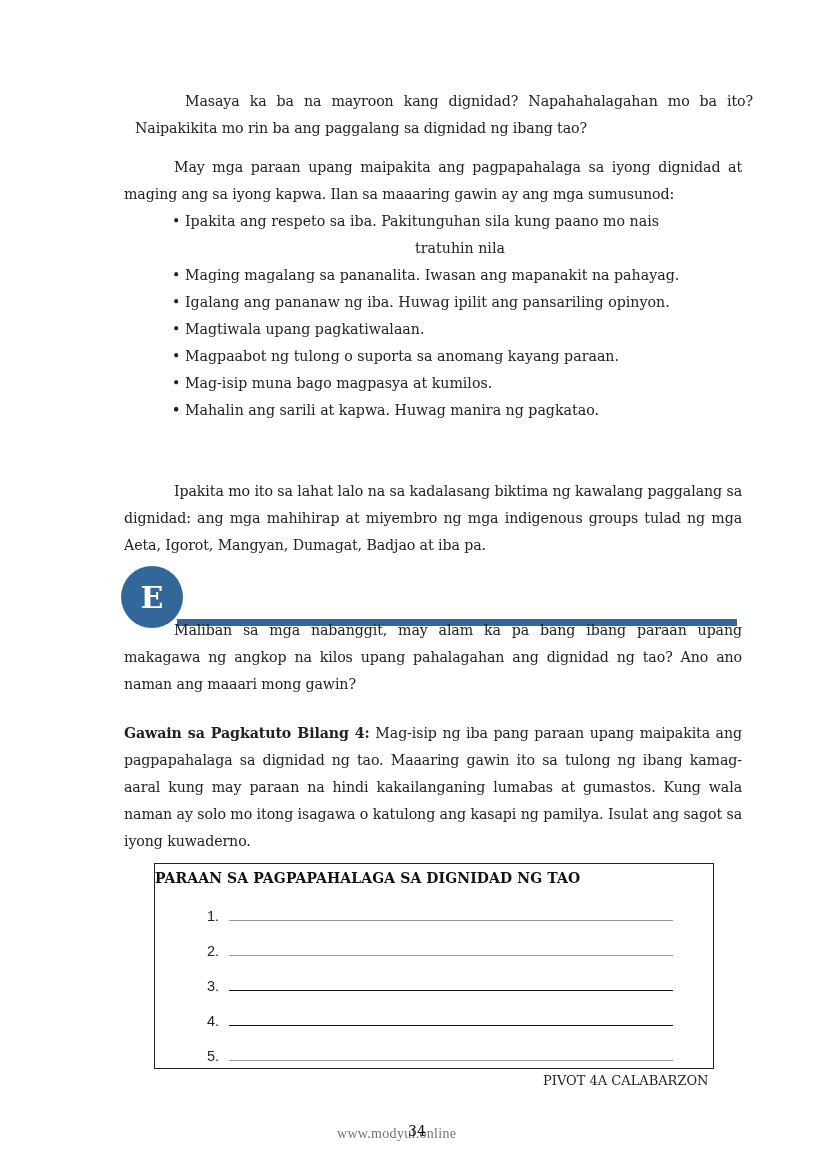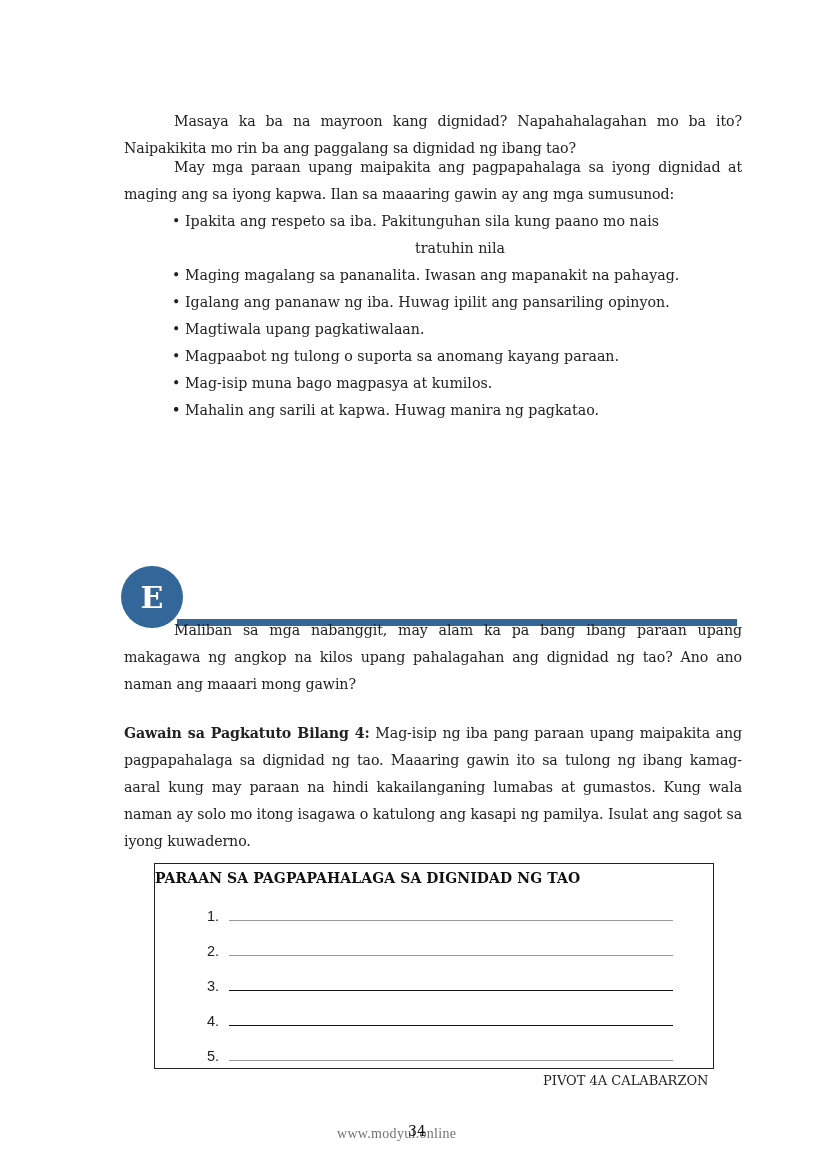--- a/index.html
+++ b/index.html
@@ -29,35 +29,36 @@
     .line-blank.light { border-bottom-color: #999; }
     .footer-pivot { position: absolute; left: 543px; top: 1073px; font-size: 13px; color: #222; }
     .page-num { position: absolute; left: 408px; top: 1123px; font-size: 14px; color: #111; }
     .watermark { position: absolute; left: 337px; top: 1126px; font-family: Liberation Serif, serif; font-size: 14px; color: #737373; letter-spacing: 0.3px; }
   </style>
 </head>
 <body>
 
 <div class="page">
 
-  <div class="para indent" style="top:108px;">Masaya ka ba na mayroon kang dignidad? Napahahalagahan mo ba ito? Naipakikita mo rin ba ang paggalang sa dignidad ng ibang tao?</div>
+  <div class="para indent" style="top:88px;margin-left:11px;">Masaya ka ba na mayroon kang dignidad? Napahahalagahan mo ba ito? Naipakikita mo rin ba ang paggalang sa dignidad ng ibang tao?</div>
   <div class="para indent" style="top:154px;">May mga paraan upang maipakita ang pagpapahalaga sa iyong dignidad at maging ang sa iyong kapwa. Ilan sa maaaring gawin ay ang mga sumusunod:</div>
 
   <ul class="bullets">
     <li><span class="dot">•</span><span>Ipakita ang respeto sa iba. Pakitunguhan sila kung paano mo nais</span><span class="cont">tratuhin nila</span></li>
     <li><span class="dot">•</span><span>Maging magalang sa pananalita. Iwasan ang mapanakit na pahayag.</span></li>
     <li><span class="dot">•</span><span>Igalang ang pananaw ng iba. Huwag ipilit ang pansariling opinyon.</span></li>
     <li><span class="dot">•</span><span>Magtiwala upang pagkatiwalaan.</span></li>
     <li><span class="dot">•</span><span>Magpaabot ng tulong o suporta sa anomang kayang paraan.</span></li>
     <li><span class="dot">•</span><span>Mag-isip muna bago magpasya at kumilos.</span></li>
     <li><span class="dot">•</span></li>
     <li><span class="dot">•</span></li>
     <li><span class="dot">•</span><span>Mahalin ang sarili at kapwa. Huwag manira ng pagkatao.</span></li>
   </ul>
 
+  <div class="para indent" style="top:478px;">Ipakita mo ito sa lahat lalo na sa kadalasang biktima ng kawalang paggalang sa dignidad: ang mga mahihirap at miyembro ng mga indigenous groups tulad ng mga Aeta, Igorot, Mangyan, Dumagat, Badjao at iba pa.</div>
 
   <div class="e-badge">
     <span>E</span>
   </div>
   <div class="e-rule"></div>
 
   <div class="para indent" style="top:617px;">Maliban sa mga nabanggit, may alam ka pa bang ibang paraan upang makagawa ng angkop na kilos  upang pahalagahan ang dignidad ng tao? Ano ano naman ang maaari mong gawin?</div>
 
   <div class="para" style="top:720px;"><span class="task-label">Gawain sa Pagkatuto Bilang 4:</span><span> Mag-isip ng iba pang paraan upang maipakita ang pagpapahalaga sa dignidad ng tao. Maaaring gawin ito sa tulong ng ibang kamag-aaral kung may paraan na hindi kakailanganing lumabas at gumastos. Kung wala naman ay solo mo itong isagawa o katulong ang kasapi ng pamilya. Isulat ang sagot sa iyong kuwaderno.</span></div>
 

